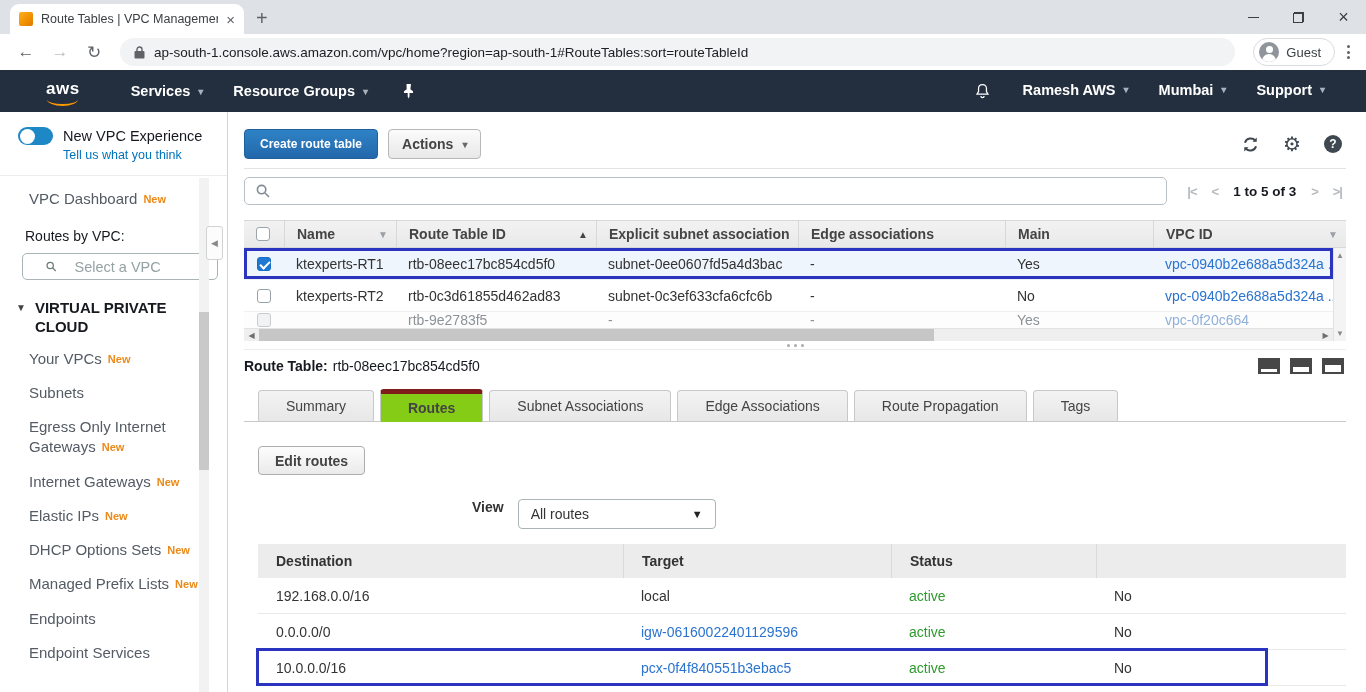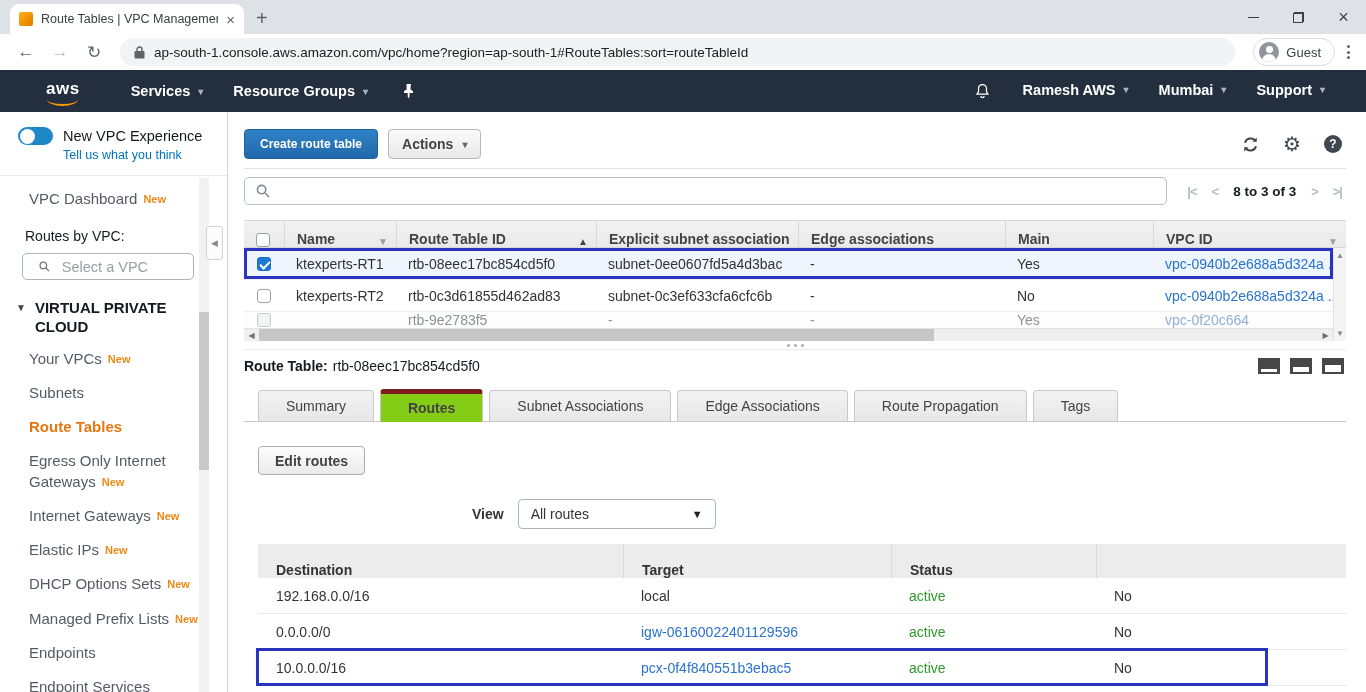--- a/index.html
+++ b/index.html
@@ -52,21 +52,21 @@
 .sidebar{width:228px;border-right:1px solid #d5d5d5;position:relative;padding-top:15px;flex:none;background:#fff}
 .toggle-row{display:flex;align-items:center;gap:10px;padding-left:18px}
 .toggle{width:35px;height:18px;border-radius:10px;background:#1e87c6;position:relative;flex:none}
 .toggle::after{content:"";position:absolute;left:1.5px;top:1.5px;width:15px;height:15px;border-radius:50%;background:#fff}
 .toggle-label{font-size:14.5px;color:#16191f}
 .feedback{font-size:12.5px;color:#0073bb;margin:3px 0 0 63px}
 .sb-divider{border-top:1px solid #eaeded;margin-top:13px}
 .sb-item-dash{font-size:15px;color:#545b64;padding:14px 0 0 29px}
 .badge-new{color:#ec8a19;font-size:11px;font-weight:bold;margin-left:6px;vertical-align:1px}
 .filter-label{font-size:14px;color:#16191f;padding:21px 0 0 25px}
-.sb-search{margin:9px 0 0 22px;width:172px;height:27px;border:1px solid #a9b5b6;border-radius:5px;display:flex;align-items:center;padding:0 16px;gap:12px;background:#fff}
+.sb-search{margin:9px 0 0 22px;width:196px;height:27px;border:1px solid #a9b5b6;border-radius:5px;display:flex;align-items:center;padding:0 23px;gap:18px;background:#fff}
 .sb-search input{border:none;outline:none;width:100%;font-size:14.5px;color:#333;font-family:inherit;background:transparent}
 ::placeholder{color:#95a2a3;opacity:1}
 .section-head{display:flex;gap:9px;padding:19px 0 0 16px;font-weight:bold;font-size:15px;color:#16191f;width:206px;line-height:1.25}
 .section-tri{font-size:10px;color:#444;margin-top:3px}
 .nav-list{padding:5px 0 0 29px;width:206px}
 .sb-nav-item{font-size:15px;color:#545b64;padding:7px 0;line-height:1.35}
 .sb-nav-item.active{color:#e47911;font-weight:bold}
 .sb-scroll{position:absolute;right:18px;top:66px;bottom:0;width:10px;background:#f2f2f2}
 .sb-thumb{position:absolute;top:134px;height:158px;left:0;right:0;background:#c9c9c9}
 .collapse-tab{position:absolute;right:4px;top:114px;width:17px;height:34px;border:1px solid #d2d2d2;border-radius:3px;background:#fcfcfc;display:flex;align-items:center;justify-content:center;color:#8a8a8a;font-size:9px}
@@ -85,21 +85,21 @@
 .filter-input{flex:1;height:28px;border:1px solid #b7c0c6;border-radius:5px;display:flex;align-items:center;gap:9px;padding:0 11px;background:#fff}
 .filter-input input{flex:1;border:none;outline:none;font-size:13.5px;font-family:inherit;color:#333}
 .pagination{display:flex;align-items:center;gap:15px;margin:0 4px 0 20px;color:#b4b9be;font-weight:bold;font-size:13px}
 .pg{letter-spacing:-1px}
 .pag-text{color:#16191f;font-size:13.5px;letter-spacing:0}
 
 
 .rt-table{margin-top:15px;font-size:14px}
 .rt-grid{display:grid;grid-template-columns:40px 112px 200px 202px 207px 148px 1fr;align-items:center}
 .rt-header{height:28px;background:linear-gradient(180deg,#f2f2f2,#e9e9e9);border-top:1px solid #d8d8d8;border-bottom:1px solid #d8d8d8;color:#444;font-weight:bold}
-.th{display:flex;align-items:flex-end;justify-content:space-between;height:100%;padding:0 8px 0 12px;overflow:hidden;white-space:nowrap}
+.th{display:flex;align-items:center;justify-content:space-between;height:100%;padding:0 8px 0 12px;overflow:hidden;white-space:nowrap}
 .th+.th{border-left:1px solid #d8d8d8}
 .sort{font-size:10px;color:#9aa0a6;margin-left:6px}
 .sort.asc{color:#444}
 .rt-body{display:flex}
 .rt-rows{flex:1;min-width:0}
 .rt-row{height:32px;border-bottom:1px solid #eef0f2;position:relative}
 .rt-row.selected{background:#eef5fc}
 .rt-row.selected .sel-outline{position:absolute;inset:0;border:3px solid #2b34bf;pointer-events:none}
 .cell{padding-left:12px;white-space:nowrap;overflow:hidden}
 .cell.center{display:flex;justify-content:center;padding-left:0}
@@ -122,21 +122,21 @@
 .detail-title{font-size:14px;color:#16191f}
 .detail-title b{font-weight:bold;margin-right:5px}
 .layout-icons{margin-left:auto;display:flex;gap:10px;padding-right:2px}
 .layout-ic{width:22px;height:16px;background:#474747;position:relative}
 .layout-ic i{position:absolute;left:3px;right:3px;bottom:2.5px;background:#fff}
 .layout-ic.s i{height:3px}.layout-ic.m i{height:5px}.layout-ic.l i{height:7px}
 .tabbar{margin-top:15px;display:flex;gap:6px;border-bottom:1px solid #c8c8c8;padding-left:14px;align-items:flex-end}
 .dtab{height:31px;padding:0 27px;background:linear-gradient(180deg,#f3f3f3,#e7e7e7);border:1px solid #c8c8c8;border-bottom:none;border-radius:4px 4px 0 0;display:flex;align-items:center;font-size:14px;color:#444;white-space:nowrap}
 .dtab.active{background:#84cc16;border-top:5px solid #7f1d1d;font-weight:bold;margin-bottom:-1px;height:33px;position:relative;z-index:2}
 .edit-btn{margin:24px 0 0 14px;display:inline-flex;height:29px;padding:0 16px;border-radius:4px;background:linear-gradient(180deg,#fdfdfd,#eaeaea);border:1px solid #adadad;color:#444;font-weight:bold;font-size:14px;align-items:center}
-.view-row{margin-top:24px;display:flex;align-items:center;gap:14px;padding-left:228px}
+.view-row{margin-top:24px;display:flex;align-items:flex-start;gap:14px;padding-left:228px}
 .view-label{font-weight:bold;font-size:14px;color:#333}
 .select{width:198px;height:30px;border:1px solid #a9b5b6;border-radius:4px;background:#fff;display:flex;align-items:center;justify-content:space-between;padding:0 12px;font-size:14px;color:#333}
 .sel-caret{font-size:11px;color:#222}
 
 
 .routes-table{margin:15px 0 0 14px;font-size:14px}
 .routes-grid{display:grid;grid-template-columns:365px 268px 205px 160px 1fr;align-items:center}
 .routes-header{height:34px;background:#ececec;font-weight:bold;color:#333}
 .routes-header .th{justify-content:flex-start;padding-left:18px}
 .routes-header .th+.th{border-left:1px solid #dadada}
@@ -251,21 +251,20 @@
           </svg>
         <input placeholder="Select a VPC" style="">
       </div>
       <div class="section-head">
         <span class="section-tri">▼</span>
         <span>VIRTUAL PRIVATE CLOUD</span>
       </div>
       <div class="nav-list">
         <div class="sb-nav-item"><span>Your VPCs</span><span class="badge-new">New</span></div>
         <div class="sb-nav-item"><span>Subnets</span></div>
-        <div class="sb-nav-item active"><span>Route Tables</span></div>
         <div class="sb-nav-item"><span>Egress Only Internet Gateways</span><span class="badge-new">New</span></div>
         <div class="sb-nav-item"><span>Internet Gateways</span><span class="badge-new">New</span></div>
         <div class="sb-nav-item"><span>Elastic IPs</span><span class="badge-new">New</span></div>
         <div class="sb-nav-item"><span>DHCP Options Sets</span><span class="badge-new">New</span></div>
         <div class="sb-nav-item"><span>Managed Prefix Lists</span><span class="badge-new">New</span></div>
         <div class="sb-nav-item"><span>Endpoints</span></div>
         <div class="sb-nav-item"><span>Endpoint Services</span></div>
 
       </div>
       <div class="sb-scroll">
@@ -299,21 +298,21 @@
       <div class="filter-row">
         <div class="filter-input">
           <svg width="14" height="14" viewBox="0 0 14 14">
               <circle cx="5.6" cy="5.6" r="4.2" fill="none" stroke="#828c95" stroke-width="1.6"></circle>
               <path d="M9 9l4 4" stroke="#828c95" stroke-width="1.6"></path>
             </svg>
         </div>
         <div class="pagination">
           <span class="pg">|&lt;</span>
           <span class="pg">&lt;</span>
-          <span class="pag-text">8 to 3 of 3</span>
+          <span class="pag-text">1 to 5 of 3</span>
           <span class="pg">&gt;</span>
           <span class="pg">&gt;|</span>
         </div>
       </div>
 
       
       <div class="rt-table">
         <div class="rt-grid rt-header">
           <div class="th">
               <span class="checkbox"></span>

